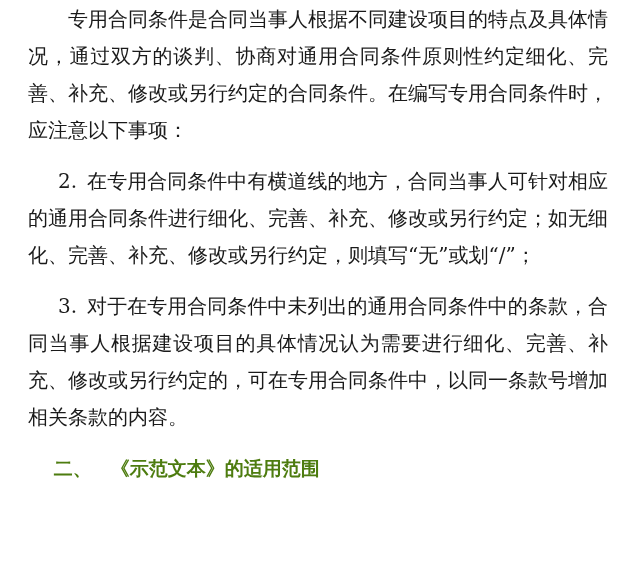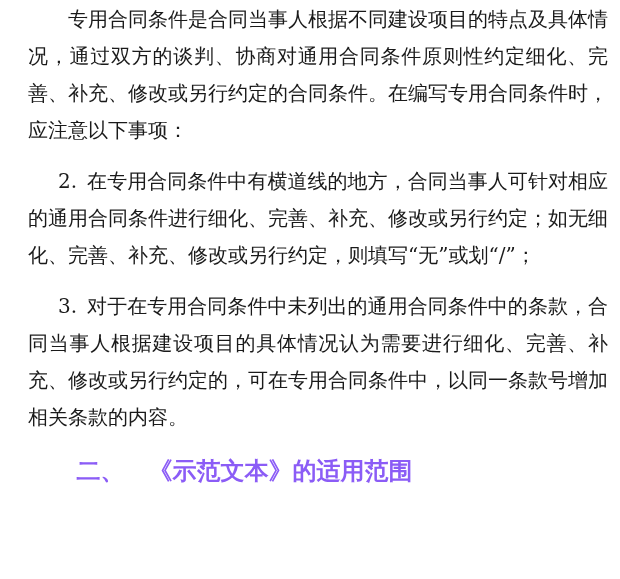--- a/index.html
+++ b/index.html
@@ -25,25 +25,25 @@
     text-align: justify;
   }
   .body-par {
     margin: 0 0 14px 0;
     text-indent: 2em;
   }
   .body-par.numbered {
     text-indent: 1.5em;
   }
   .section-heading {
-    margin: 16px;
-    color: #8b5cf6;
+    margin: 0;
+    color: #4d7c0f;
     font-family: "Liberation Sans", "DejaVu Sans", sans-serif;
     font-weight: 700;
-    font-size: 24px;
+    font-size: 19px;
     line-height: 37px;
     text-indent: 1.35em;
     text-align: left;
   }
 </style>
 </head>
 <body>
 
 <div class="page">
   <p class="body-par">专用合同条件是合同当事人根据不同建设项目的特点及具体情况，通过双方的谈判、协商对通用合同条件原则性约定细化、完善、补充、修改或另行约定的合同条件。在编写专用合同条件时，应注意以下事项：</p>

